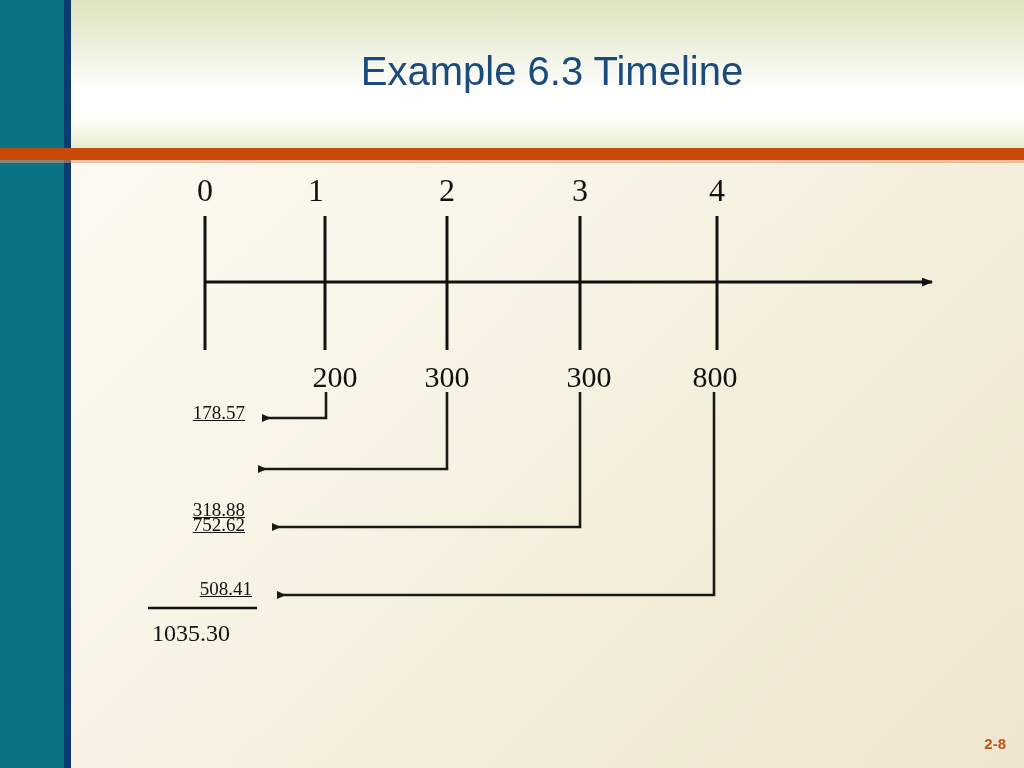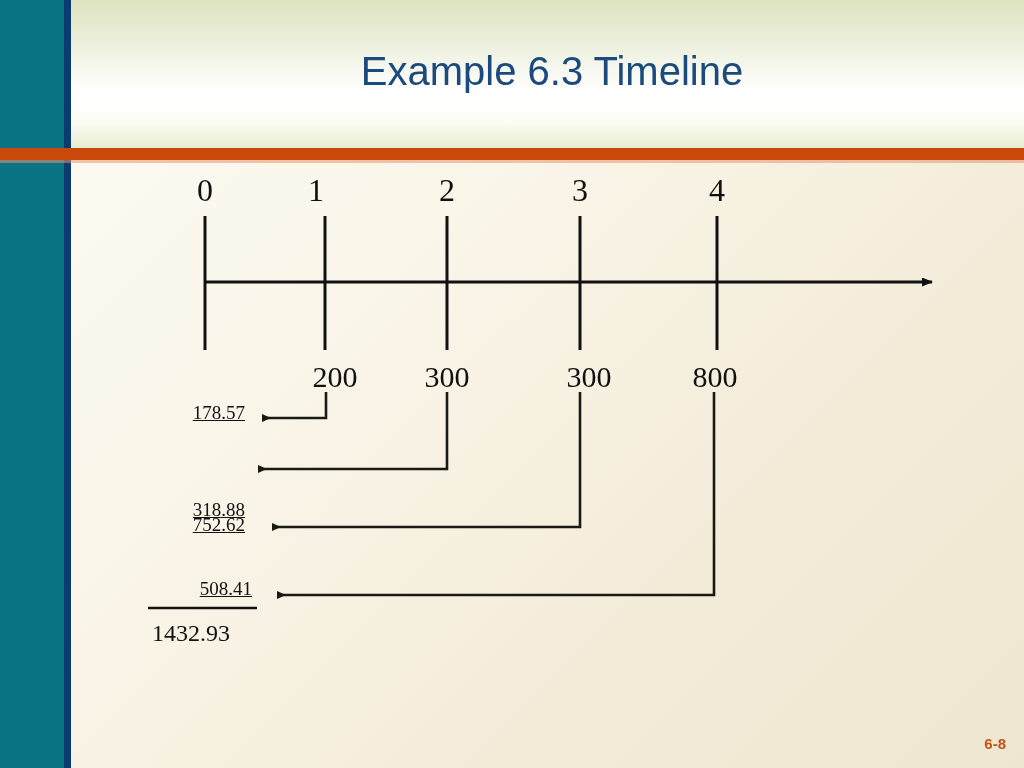--- a/index.html
+++ b/index.html
@@ -189,17 +189,17 @@
   <div class="cf-label" style="left:335px; top:360px;">200</div>
   <div class="cf-label" style="left:447px; top:360px;">300</div>
   <div class="cf-label" style="left:589px; top:360px;">300</div>
   <div class="cf-label" style="left:715px; top:360px;">800</div>
 
   <div class="pv-label" style="left:245px; top:402px;">178.57</div>
   <div class="pv-label" style="left:245px; top:455px;margin-top:44px;">318.88</div>
   <div class="pv-label" style="left:245px; top:514px;">752.62</div>
   <div class="pv-label" style="left:252px; top:578px;">508.41</div>
 
-  <div class="total-label" style="left:152px; top:620px;">1432.93</div>
-
-  <div class="page-number">6-8</div>
+  <div class="total-label" style="left:152px; top:620px;">1035.30</div>
+
+  <div class="page-number">2-8</div>
 
 </div>
 
 </body></html>

